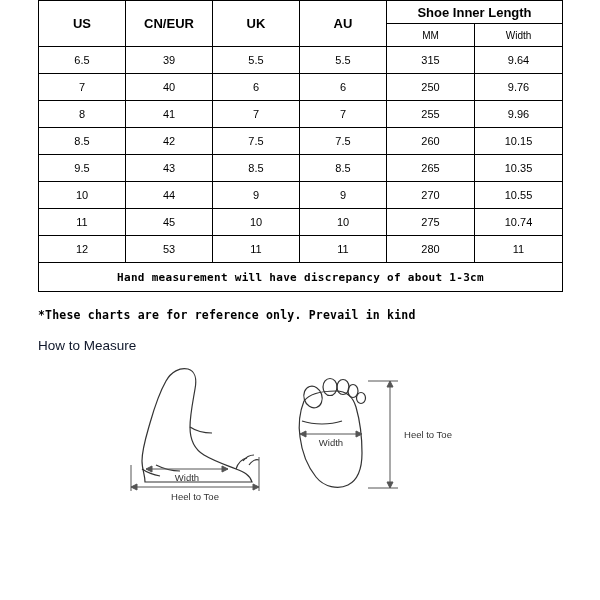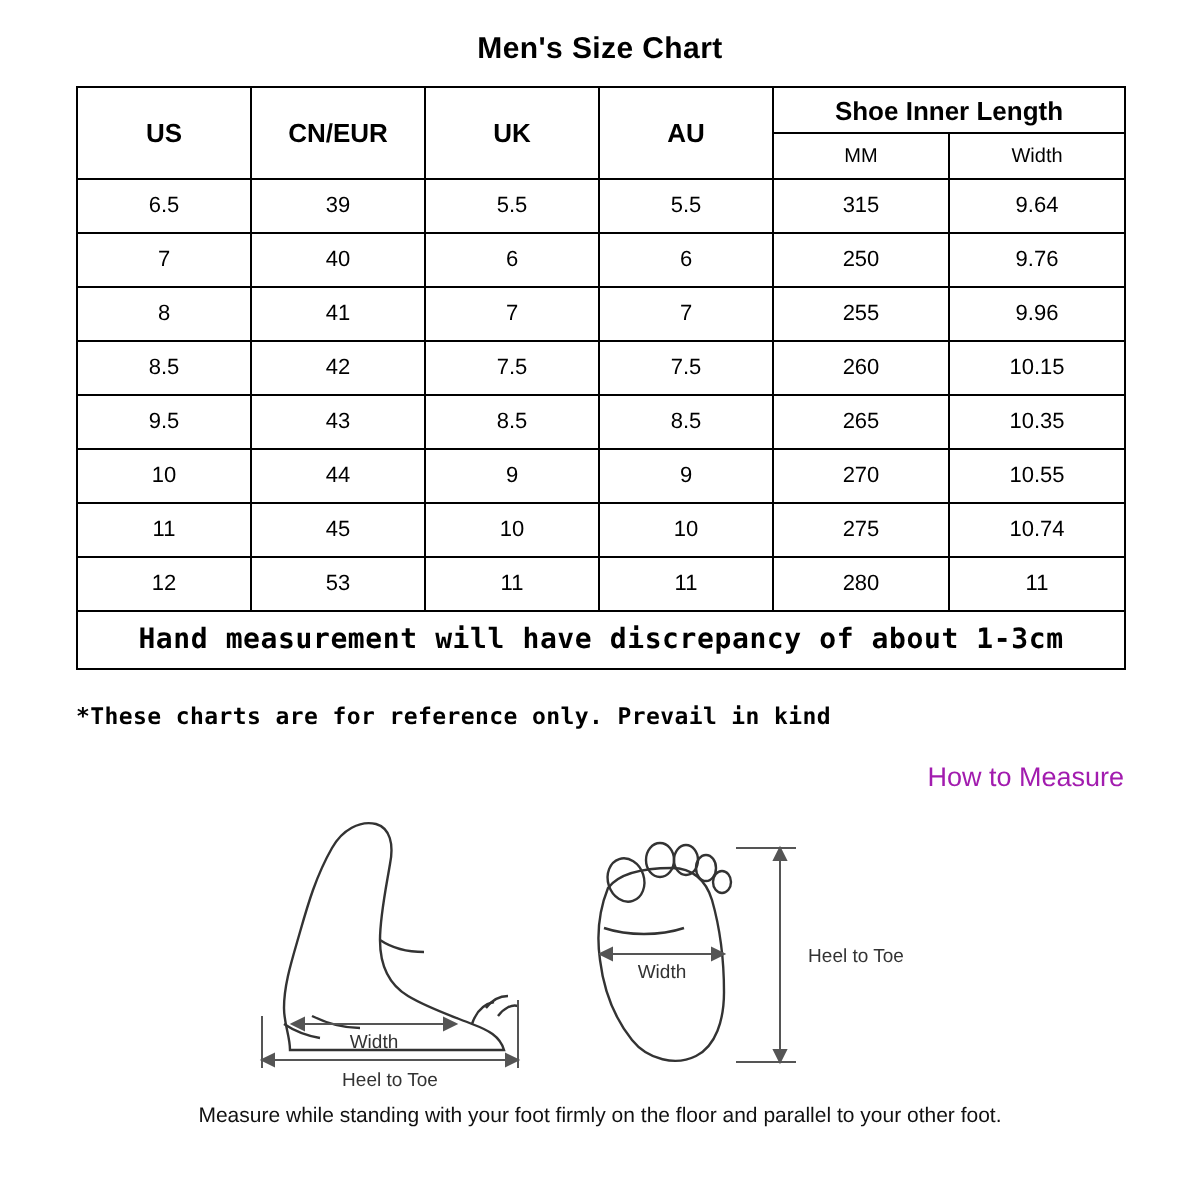--- a/index.html
+++ b/index.html
@@ -54,38 +54,37 @@
     height: 22px;
     margin-left: 29px;
   }
   table.size-chart th.sub-head {
     font-size: 10px;
     font-weight: normal;
     height: 22px;
   }
   table.size-chart td.note-row {
     font-family: "DejaVu Sans Mono", monospace;
-    font-size: 14px;
+    font-size: 11px;
     font-weight: bold;
     letter-spacing: 0.3px;
     height: 28px;
   }
   .disclaimer {
     font-family: "DejaVu Sans Mono", monospace;
     font-size: 11.5px;
     font-weight: bold;
     letter-spacing: 0.2px;
     padding-top: 16px;
     padding-bottom: 6px;
   }
   .how-title {
     font-size: 13.5px;
     padding-top: 10px;
-    color: #a21caf;
-    text-align: right;
+    color: #0f172a;
   }
   .how-sub {
     font-size: 10.5px;
     padding-top: 5px;
     color: #222;
   }
   .diagram {
     position: relative;
     width: 524px;
     height: 150px;
@@ -100,21 +99,20 @@
   svg text {
     font-family: "Liberation Sans", sans-serif;
     fill: #333;
   }
 </style>
 </head>
 <body>
 
 <div class="page">
 
-  <div class="title">Men's Size Chart</div>
 
   <table class="size-chart">
     <colgroup>
       <col style="width:87px">
       <col style="width:87px">
       <col style="width:87px">
       <col style="width:87px">
       <col style="width:88px">
       <col style="width:88px">
     </colgroup>
@@ -256,15 +254,14 @@
         <line x1="330" y1="24" x2="360" y2="24"></line>
         <line x1="330" y1="131" x2="360" y2="131"></line>
         <line x1="352" y1="24" x2="352" y2="131"></line>
         <polygon points="352,24 349,30 355,30"></polygon>
         <polygon points="352,131 349,125 355,125"></polygon>
       </g>
       <text x="390" y="81" font-size="9.5" text-anchor="middle">Heel to Toe</text>
     </svg>
   </div>
 
-  <div class="measure-note">Measure while standing with your foot firmly on the floor and parallel to your other foot.</div>
 
 </div>
 
 </body></html>

